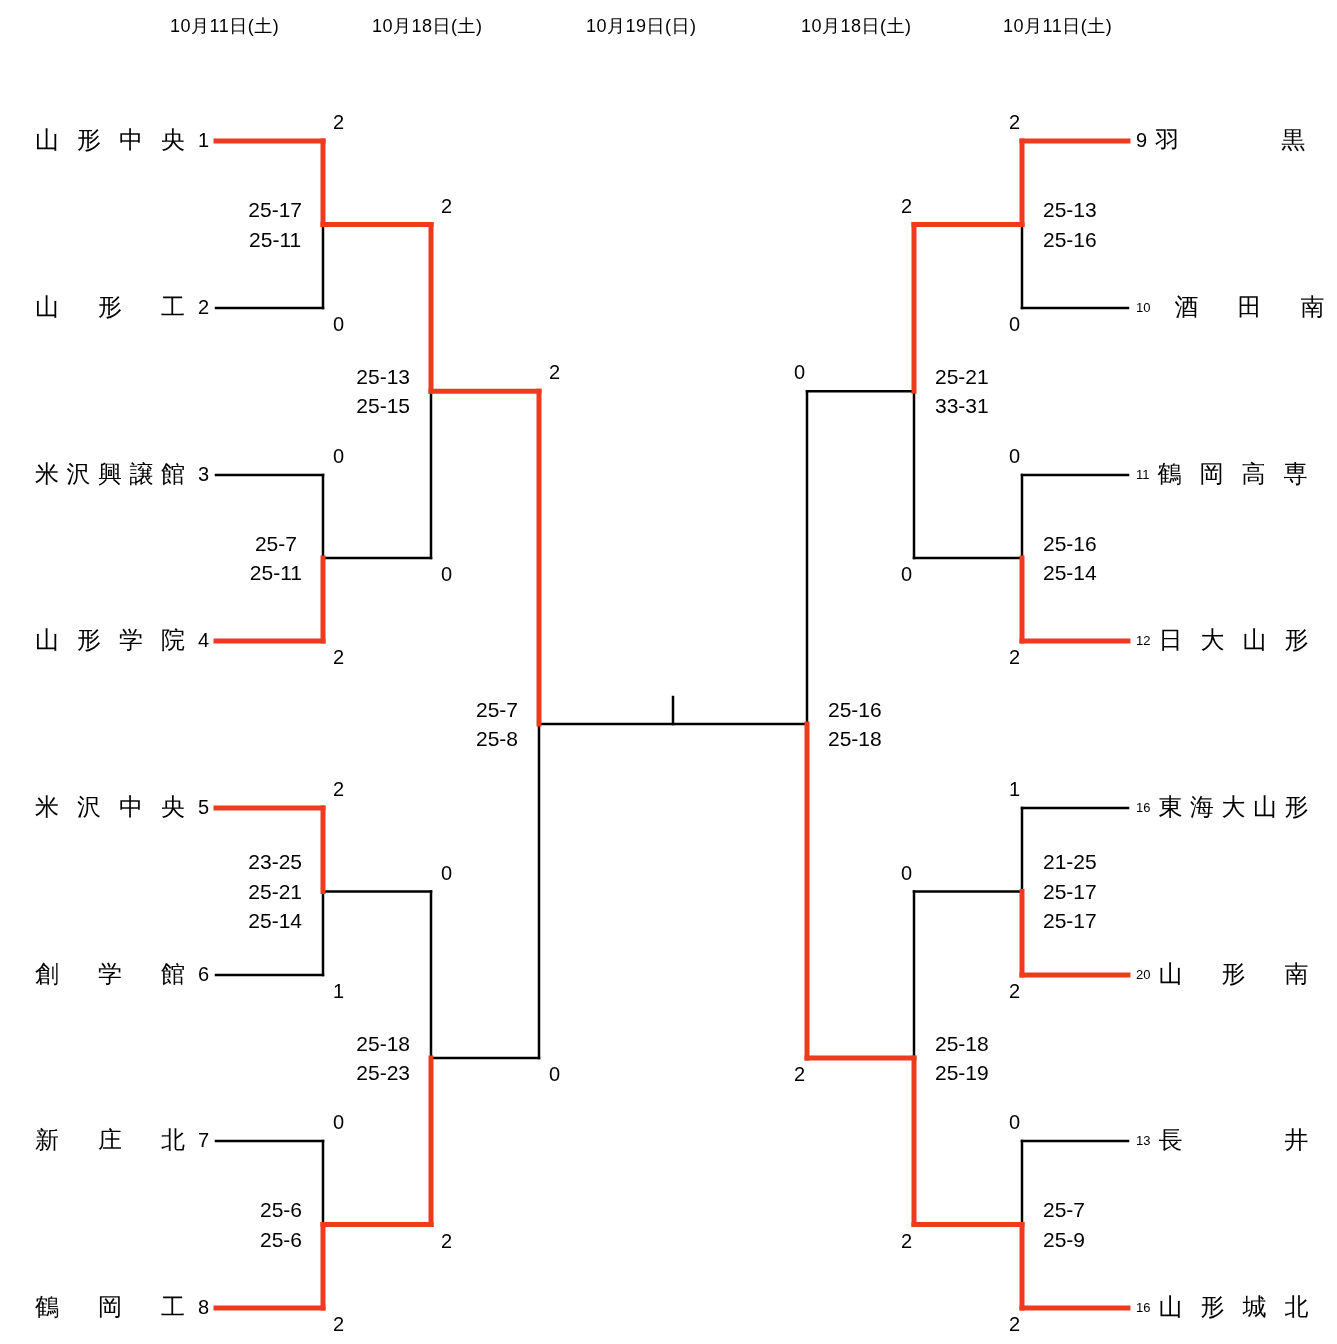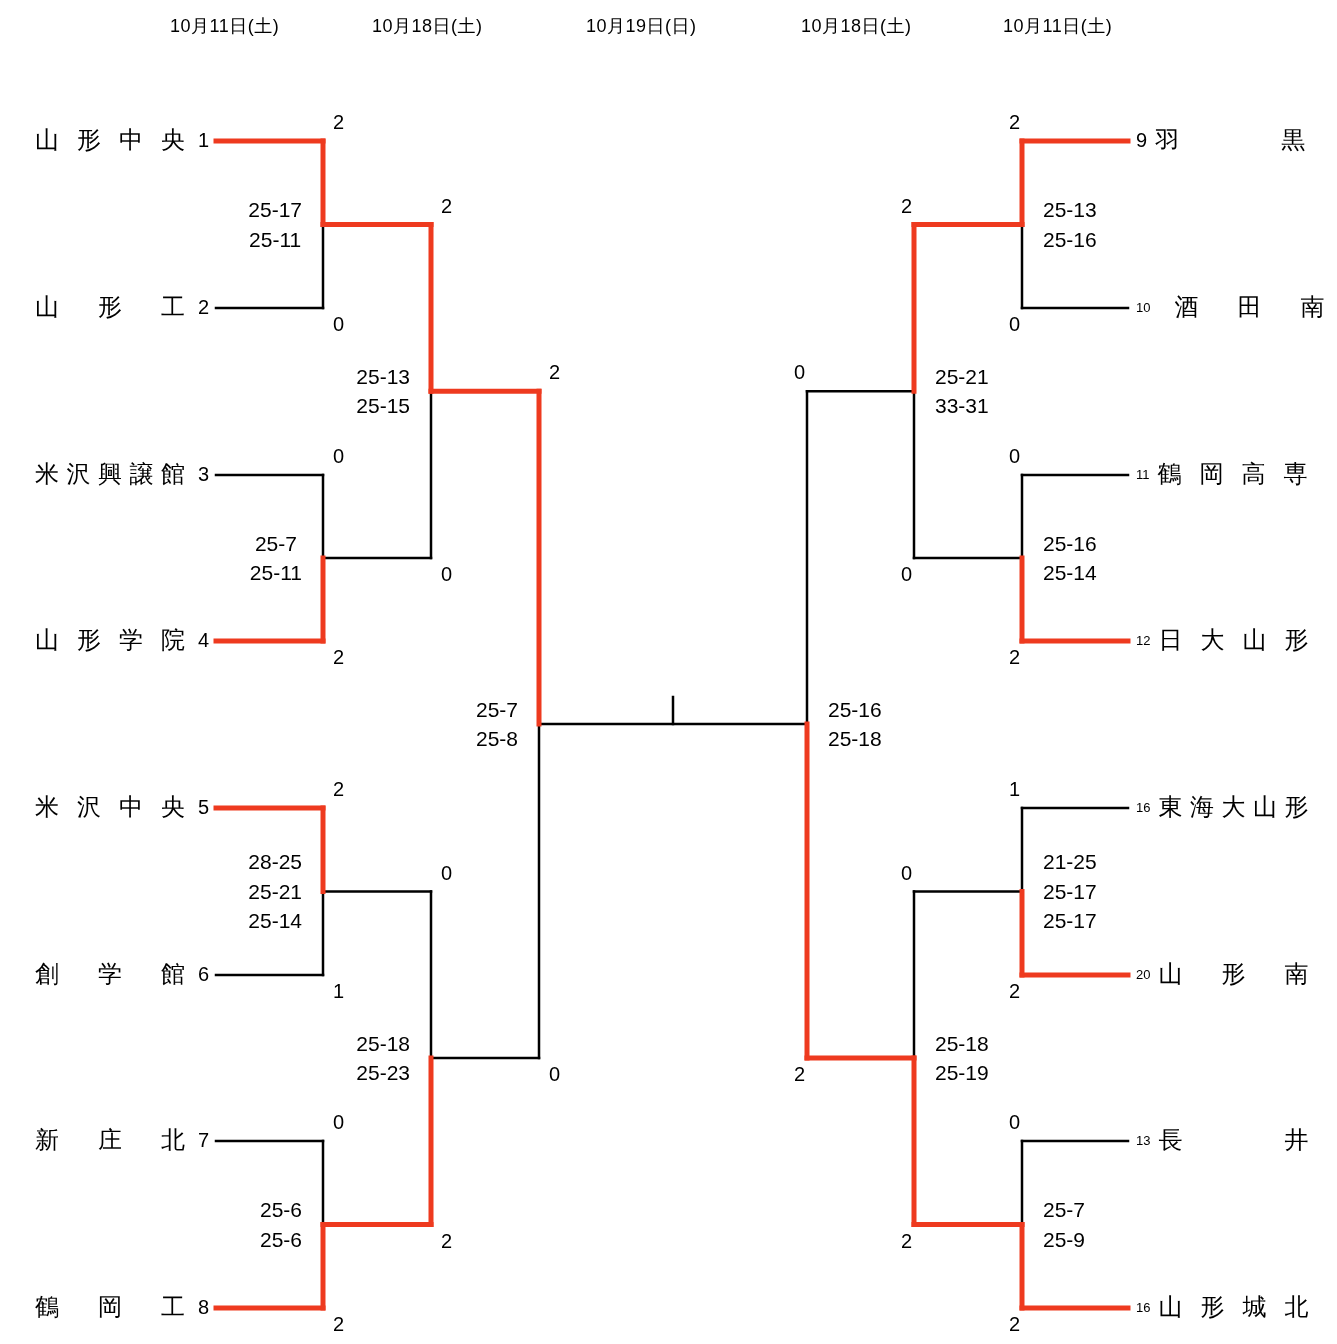--- a/index.html
+++ b/index.html
@@ -228,21 +228,21 @@
     <span class="num" style="left: 333px; top: 111px;">2</span>
     <span class="num" style="left: 333px; top: 313px;">0</span>
     <span class="sets" style="top: 195px; right: 1035px;">25-17
 25-11</span>
     <span class="num" style="left: 333px; top: 445px;">0</span>
     <span class="num" style="left: 333px; top: 646px;">2</span>
     <span class="sets" style="top: 528.5px; right: 1035px;">25-7
 25-11</span>
     <span class="num" style="left: 333px; top: 778px;">2</span>
     <span class="num" style="left: 333px; top: 980px;">1</span>
-    <span class="sets" style="top: 847.25px; right: 1035px;">28-25
+    <span class="sets" style="top: 847.25px; right: 1035px;">23-25
 25-21
 25-14</span>
     <span class="num" style="left: 333px; top: 1111px;">0</span>
     <span class="num" style="left: 333px; top: 1313px;">2</span>
     <span class="sets" style="top: 1195px; right: 1035px; text-align: center;">25-6
 25-6</span>
     <span class="num" style="left: 441px; top: 194.5px;">2</span>
     <span class="num" style="left: 441px; top: 563px;">0</span>
     <span class="sets" style="top: 361.75px; right: 927px;">25-13
 25-15</span>

